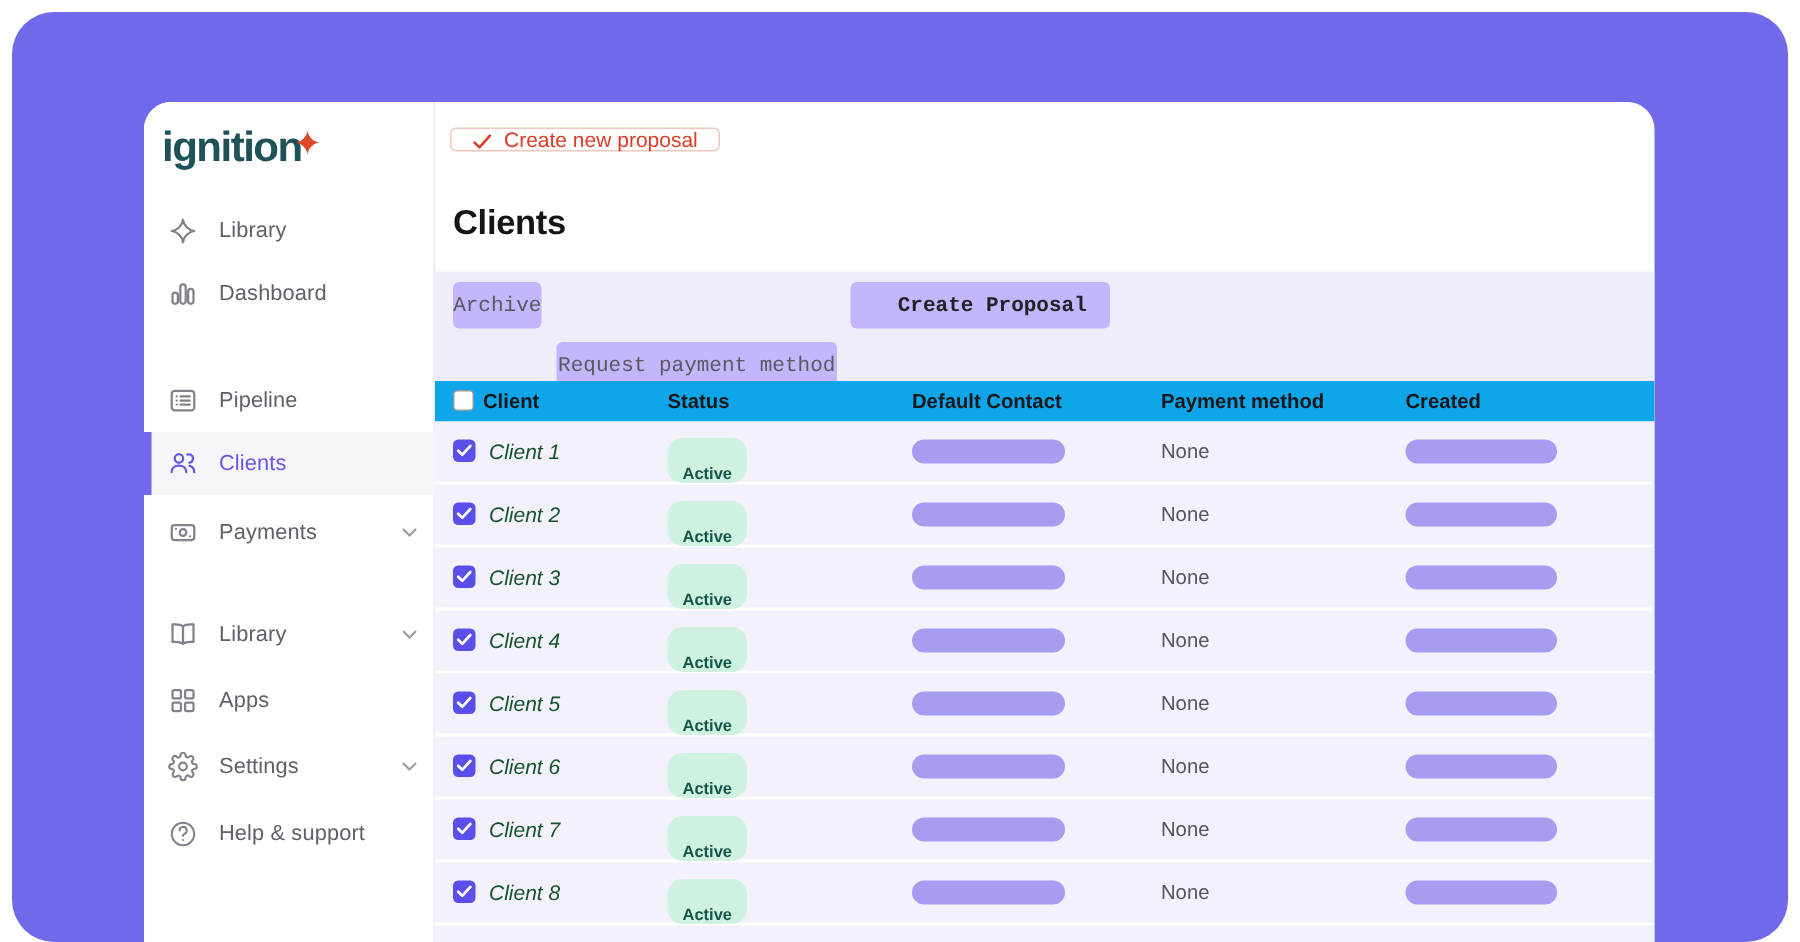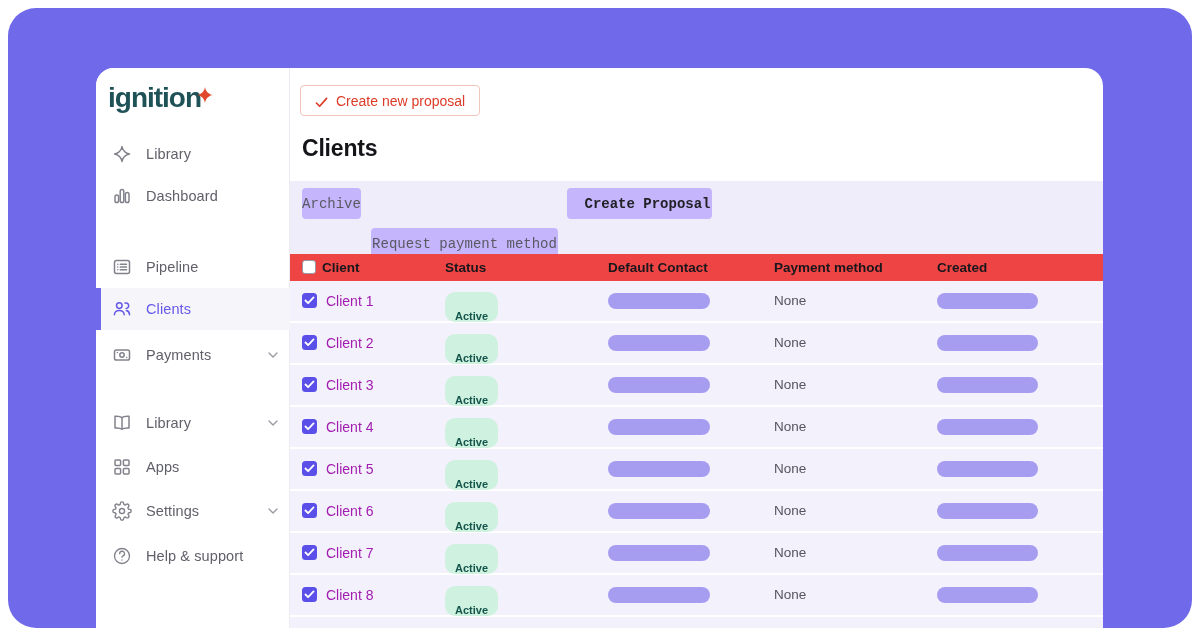--- a/index.html
+++ b/index.html
@@ -26,50 +26,50 @@
                color:#60606A; letter-spacing:0.1px; }
   .nav-chev { position:absolute; right:12px; top:18px; width:10px; height:6px; color:#9B9BA4; }
   .nav-chev svg { width:100%; height:100%; display:block; }
   .nav-item.active { background:#F6F5FA; }
   .nav-item.active .nav-icon, .nav-item.active .nav-label { color:#6458E8; }
   .accent-bar { position:absolute; left:0; top:0; width:5px; height:42px; background:#7069EA; }
 
   
   .main { position:absolute; left:194px; top:0; right:0; height:100%; }
 
-  .proposal-btn { position:absolute; left:10px; top:17px; height:31px; display:inline-flex;
+  .proposal-btn { position:absolute; left:10px; top:17px; height:16px; display:inline-flex;
                   align-items:center; gap:8px; padding:0 14px; background:#ffffff;
                   border:1px solid #F0C5BC; border-radius:4px; color:#DC3B27;
                   font-size:14px; font-weight:500; cursor:pointer; }
   .proposal-btn .chk { width:13px; height:11px; }
 
   .page-title { position:absolute; left:12px; top:67px; font-size:23px; font-weight:600;
                 color:#141419; letter-spacing:-0.2px; }
 
   .band { position:absolute; left:0; right:0; top:113px; height:73px; background:#F0EDFA; }
   .band-btn { position:absolute; top:7px; height:31px; border:none; border-radius:4px;
               background:#c4b5fd; color:#595962; font-size:14px; cursor:pointer;
               font-family:Liberation Mono, monospace; }
   .band-btn.archive { left:12px; width:59px; }
   .band-btn.request { left:81px; width:187px;margin-top:40px; }
-  .band-btn.create  { left:277px; width:145px; color:#212126; font-weight:700;padding-left:16px; }
-
-  .thead { position:absolute; left:0; right:0; top:186px; height:27px; background:#ef4444; }
+  .band-btn.create  { left:277px; width:173px; color:#212126; font-weight:700;padding-left:16px; }
+
+  .thead { position:absolute; left:0; right:0; top:186px; height:27px; background:#0ea5e9; }
   .thead .cb { position:absolute; left:12px; top:6px; width:14px; height:14px;
                border:1.5px solid #9999A2; border-radius:3px; background:#fff; cursor:pointer; }
   .th { position:absolute; top:0; line-height:27px; font-size:13.5px; font-weight:700; color:#17171C; }
   .th.c0 { left:32px; } .th.c1 { left:155px; } .th.c2 { left:318px; }
   .th.c3 { left:484px; } .th.c4 { left:647px; }
 
   .rows { position:absolute; left:0; right:0; top:213px; }
   .row { position:relative; height:40px; margin-bottom:2px; background:#F3F1FC; }
   .row .cb { position:absolute; left:12px; top:12px; width:15px; height:15px;
              background:#5A4FE8; border-radius:3.5px; cursor:pointer; }
   .row .cb svg { position:absolute; left:2px; top:3px; width:11px; height:9px; }
-  .row .client { position:absolute; left:36px; top:0; line-height:40px; font-size:14px; color:#a21caf; }
+  .row .client { position:absolute; left:36px; top:0; line-height:40px; font-size:14px; color:#14532d;font-style:italic; }
   .badge { position:absolute; left:155px; top:11px; height:18px; padding:15px 10px;
            background:#CFF2E0; border-radius:10px; font-size:11px; font-weight:700;
            color:#14554B; line-height:18px; }
   .pill { position:absolute; top:12px; height:16px; border-radius:8px; background:#A69DF1; }
   .pill.contact { left:318px; width:102px; }
   .pill.created { left:647px; width:101px; }
   .none { position:absolute; left:484px; top:0; line-height:40px; font-size:13.5px; color:#55555E; }
 </style>
 </head>
 <body>

